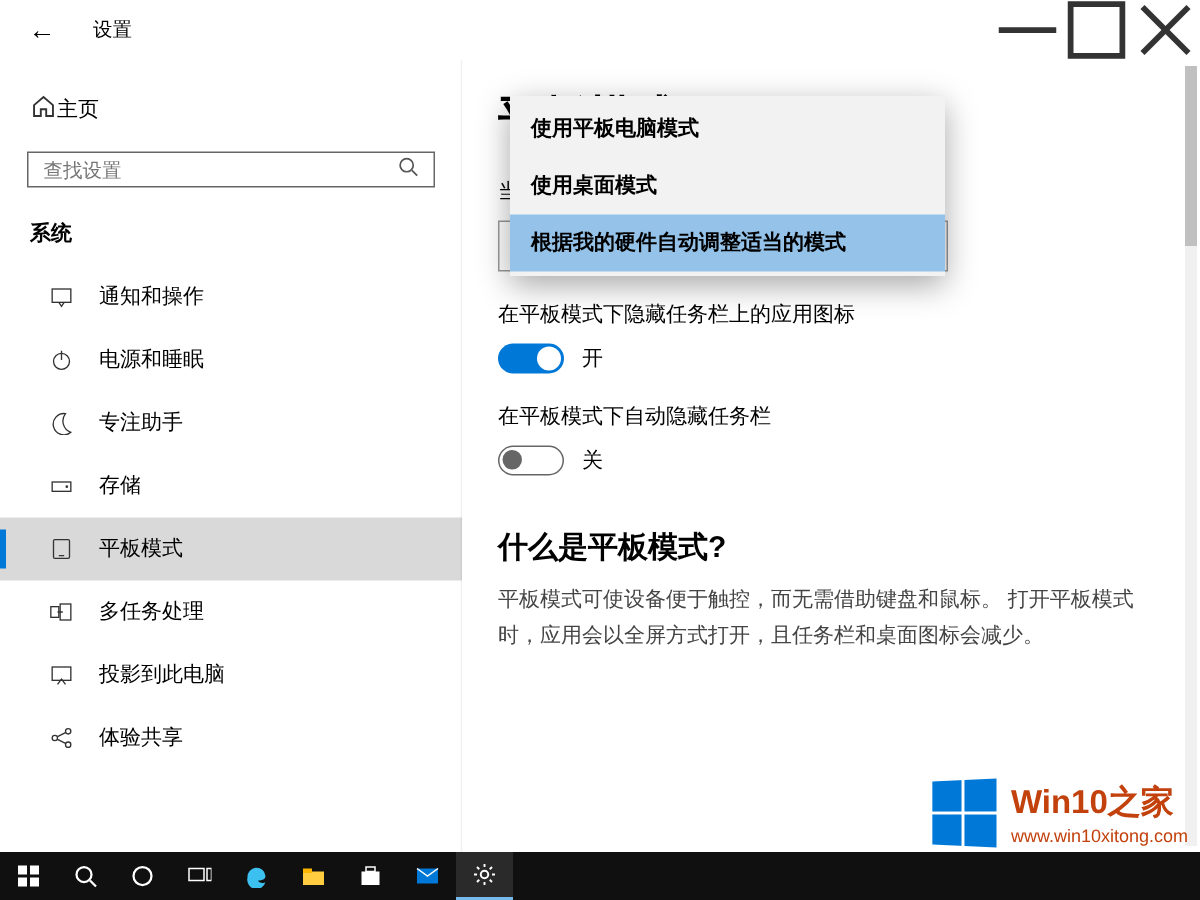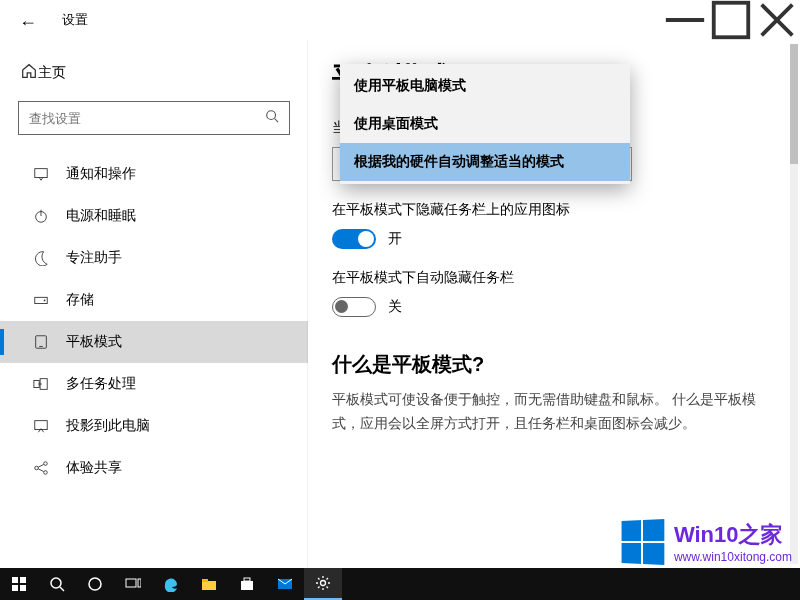--- a/index.html
+++ b/index.html
@@ -8,21 +8,21 @@
   .titlebar { height: 40px; display: flex; align-items: center; padding-left: 12px; background: #fff; }
   .titlebar .back { width: 32px; text-align: center; font-size: 18px; }
   .titlebar .title { margin-left: 18px; font-size: 13px; }
   .titlebar .winbtns { margin-left: auto; display: flex; }
   .winbtn { width: 46px; height: 40px; display:flex; align-items:center; justify-content:center; font-size:12px; }
 
   .container { display: flex; height: 528px; }
   .sidebar { width: 308px; background: #fff; padding: 18px 0 0 0; position: relative; }
   .sidebar::after { content:""; position:absolute; right:0; top:0; bottom:0; width:1px; background:rgba(0,0,0,0.03); box-shadow: inset -10px 0 12px -10px rgba(0,0,0,0.06);}
   .home-row { display:flex; align-items:center; padding: 4px 20px 18px; font-size:14px; }
-  .searchbox { margin: 0 18px 18px; height: 34px; border: 1px solid #666; display:flex; align-items:center; padding: 0 10px; justify-content:space-between; }
+  .searchbox { margin: 0 18px 18px; height: 24px; border: 1px solid #666; display:flex; align-items:center; padding: 0 10px; justify-content:space-between; }
   .searchbox input { border:none; outline:none; flex:1; font-size:13px; background:transparent; }
   .section-title { font-weight:600; font-size:14px; padding: 4px 20px 12px; }
   .nav { list-style:none; }
   .nav li { display:flex; align-items:center; gap:16px; padding: 12px 32px; font-size:14px; position:relative; cursor:default; }
   .nav li.active { background:#d9d9d9; }
   .nav li.active::before { content:""; position:absolute; left:0; top:8px; bottom:8px; width:4px; background:#0078d7; }
   .nav .icon { width:18px; height:18px; display:flex; align-items:center; justify-content:center; }
 
   .content { flex:1; padding: 0 24px 0 24px; position:relative; overflow:hidden;}
   .page-title { font-size: 30px; font-weight:600; margin: 18px 0 10px; }
@@ -45,21 +45,21 @@
   .dropdown-open .opt.selected { background:#94c2e8; }
 
   .taskbar { position:absolute; left:0; right:0; bottom:0; height:32px; background:#101010; display:flex; align-items:center; }
   .taskbar .tb { width:38px; height:32px; display:flex; align-items:center; justify-content:center; color:#fff; font-size:14px; }
   .tb.active { border-bottom:2px solid #76b9ed; background:#2a2a2a;}
   .tb svg { width:16px; height:16px; }
 
   .watermark { position:absolute; right:8px; bottom:36px; display:flex; align-items:center; gap:10px; z-index:30; }
   .winlogo { display:grid; grid-template-columns:1fr 1fr; grid-template-rows:1fr 1fr; gap:2px; width:44px; height:44px; transform: perspective(120px) rotateY(-14deg);}
   .winlogo div{ background:#0078d7;}
-  .wm-text { color:#6d28d9;}
+  .wm-text { color:#c2410c;}
   .wm-text .l1{font-size:22px; font-weight:600;}
   .wm-text .l2{font-size:12px;}
 
   .chev::before{content:""; display:inline-block; width:8px;height:8px; border-right:1.5px solid #555;border-bottom:1.5px solid #555; transform:rotate(45deg); margin-bottom:3px;}
 </style>
 </head>
 <body>
 
 <div class="titlebar">
   <div class="back">←</div>
@@ -96,20 +96,21 @@
     </div>
     <div class="searchbox">
       <input placeholder="查找设置" style="">
       <span>
         <svg viewBox="0 0 16 16" width="14" height="14">
             <circle cx="7" cy="7" r="5" fill="none" stroke="#555" stroke-width="1.3"></circle>
             <line x1="11" y1="11" x2="15" y2="15" stroke="#555" stroke-width="1.3"></line>
           </svg>
       </span>
     </div>
+    <div class="section-title">系统</div>
     <ul class="nav">
       <li>
         <span class="icon">
             <svg viewBox="0 0 18 18" width="16" height="16">
               <rect x="2" y="3" width="14" height="10" fill="none" stroke="#333"></rect>
               <path d="M7 13l2 3 2-3" fill="none" stroke="#333"></path>
             </svg>
           </span>
         <span>通知和操作</span>
       </li>
@@ -197,21 +198,21 @@
       <span class="toggle-label">开</span>
     </div>
 
     <div class="setting-label">在平板模式下自动隐藏任务栏</div>
     <div class="toggle">
       <div class="switch off"></div>
       <span class="toggle-label">关</span>
     </div>
 
     <div class="section-head">什么是平板模式?</div>
-    <div class="desc">平板模式可使设备便于触控，而无需借助键盘和鼠标。 什么是平板模式，应用会以全屏方式打开，且任务栏和桌面图标会减少。</div>
+    <div class="desc">平板模式可使设备便于触控，而无需借助键盘和鼠标。 打开平板模式时，应用会以全屏方式打开，且任务栏和桌面图标会减少。</div>
 
     <div class="scrollbar">
         <div class="thumb"></div>
       </div>
   </div>
 </div>
 
 <div class="dropdown-open">
   <div class="opt">使用平板电脑模式</div>
   <div class="opt">使用桌面模式</div>

